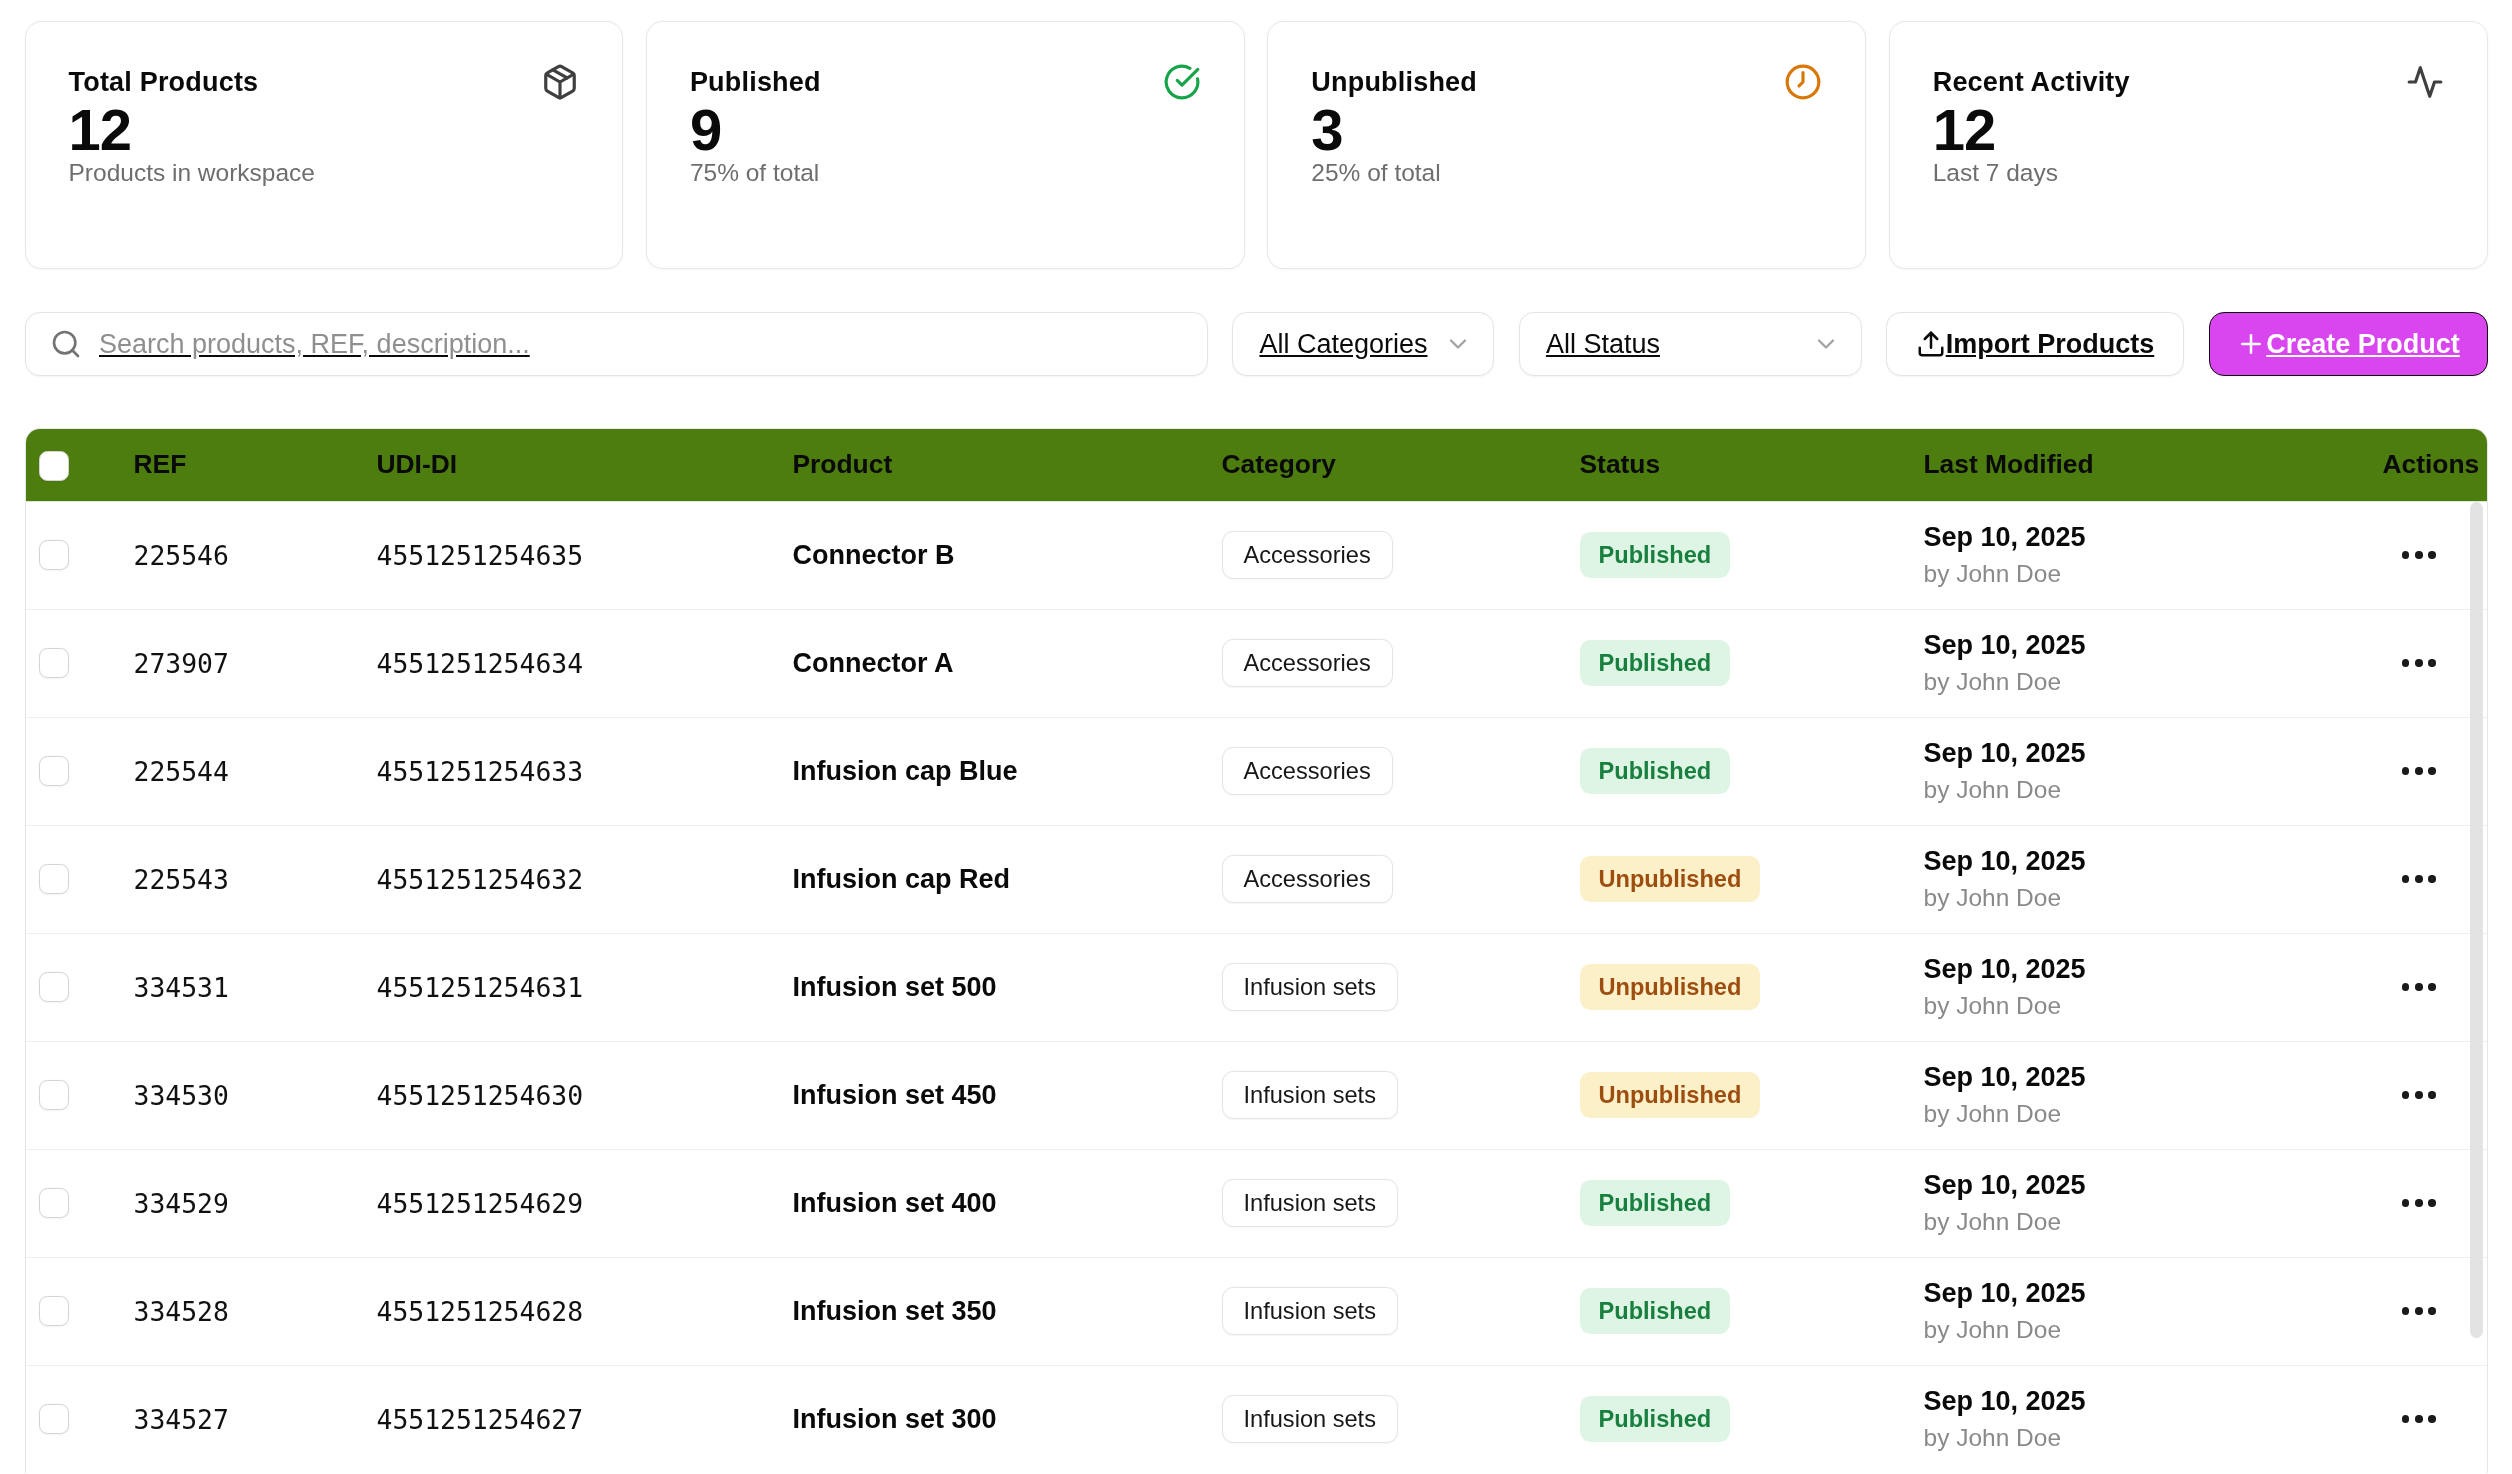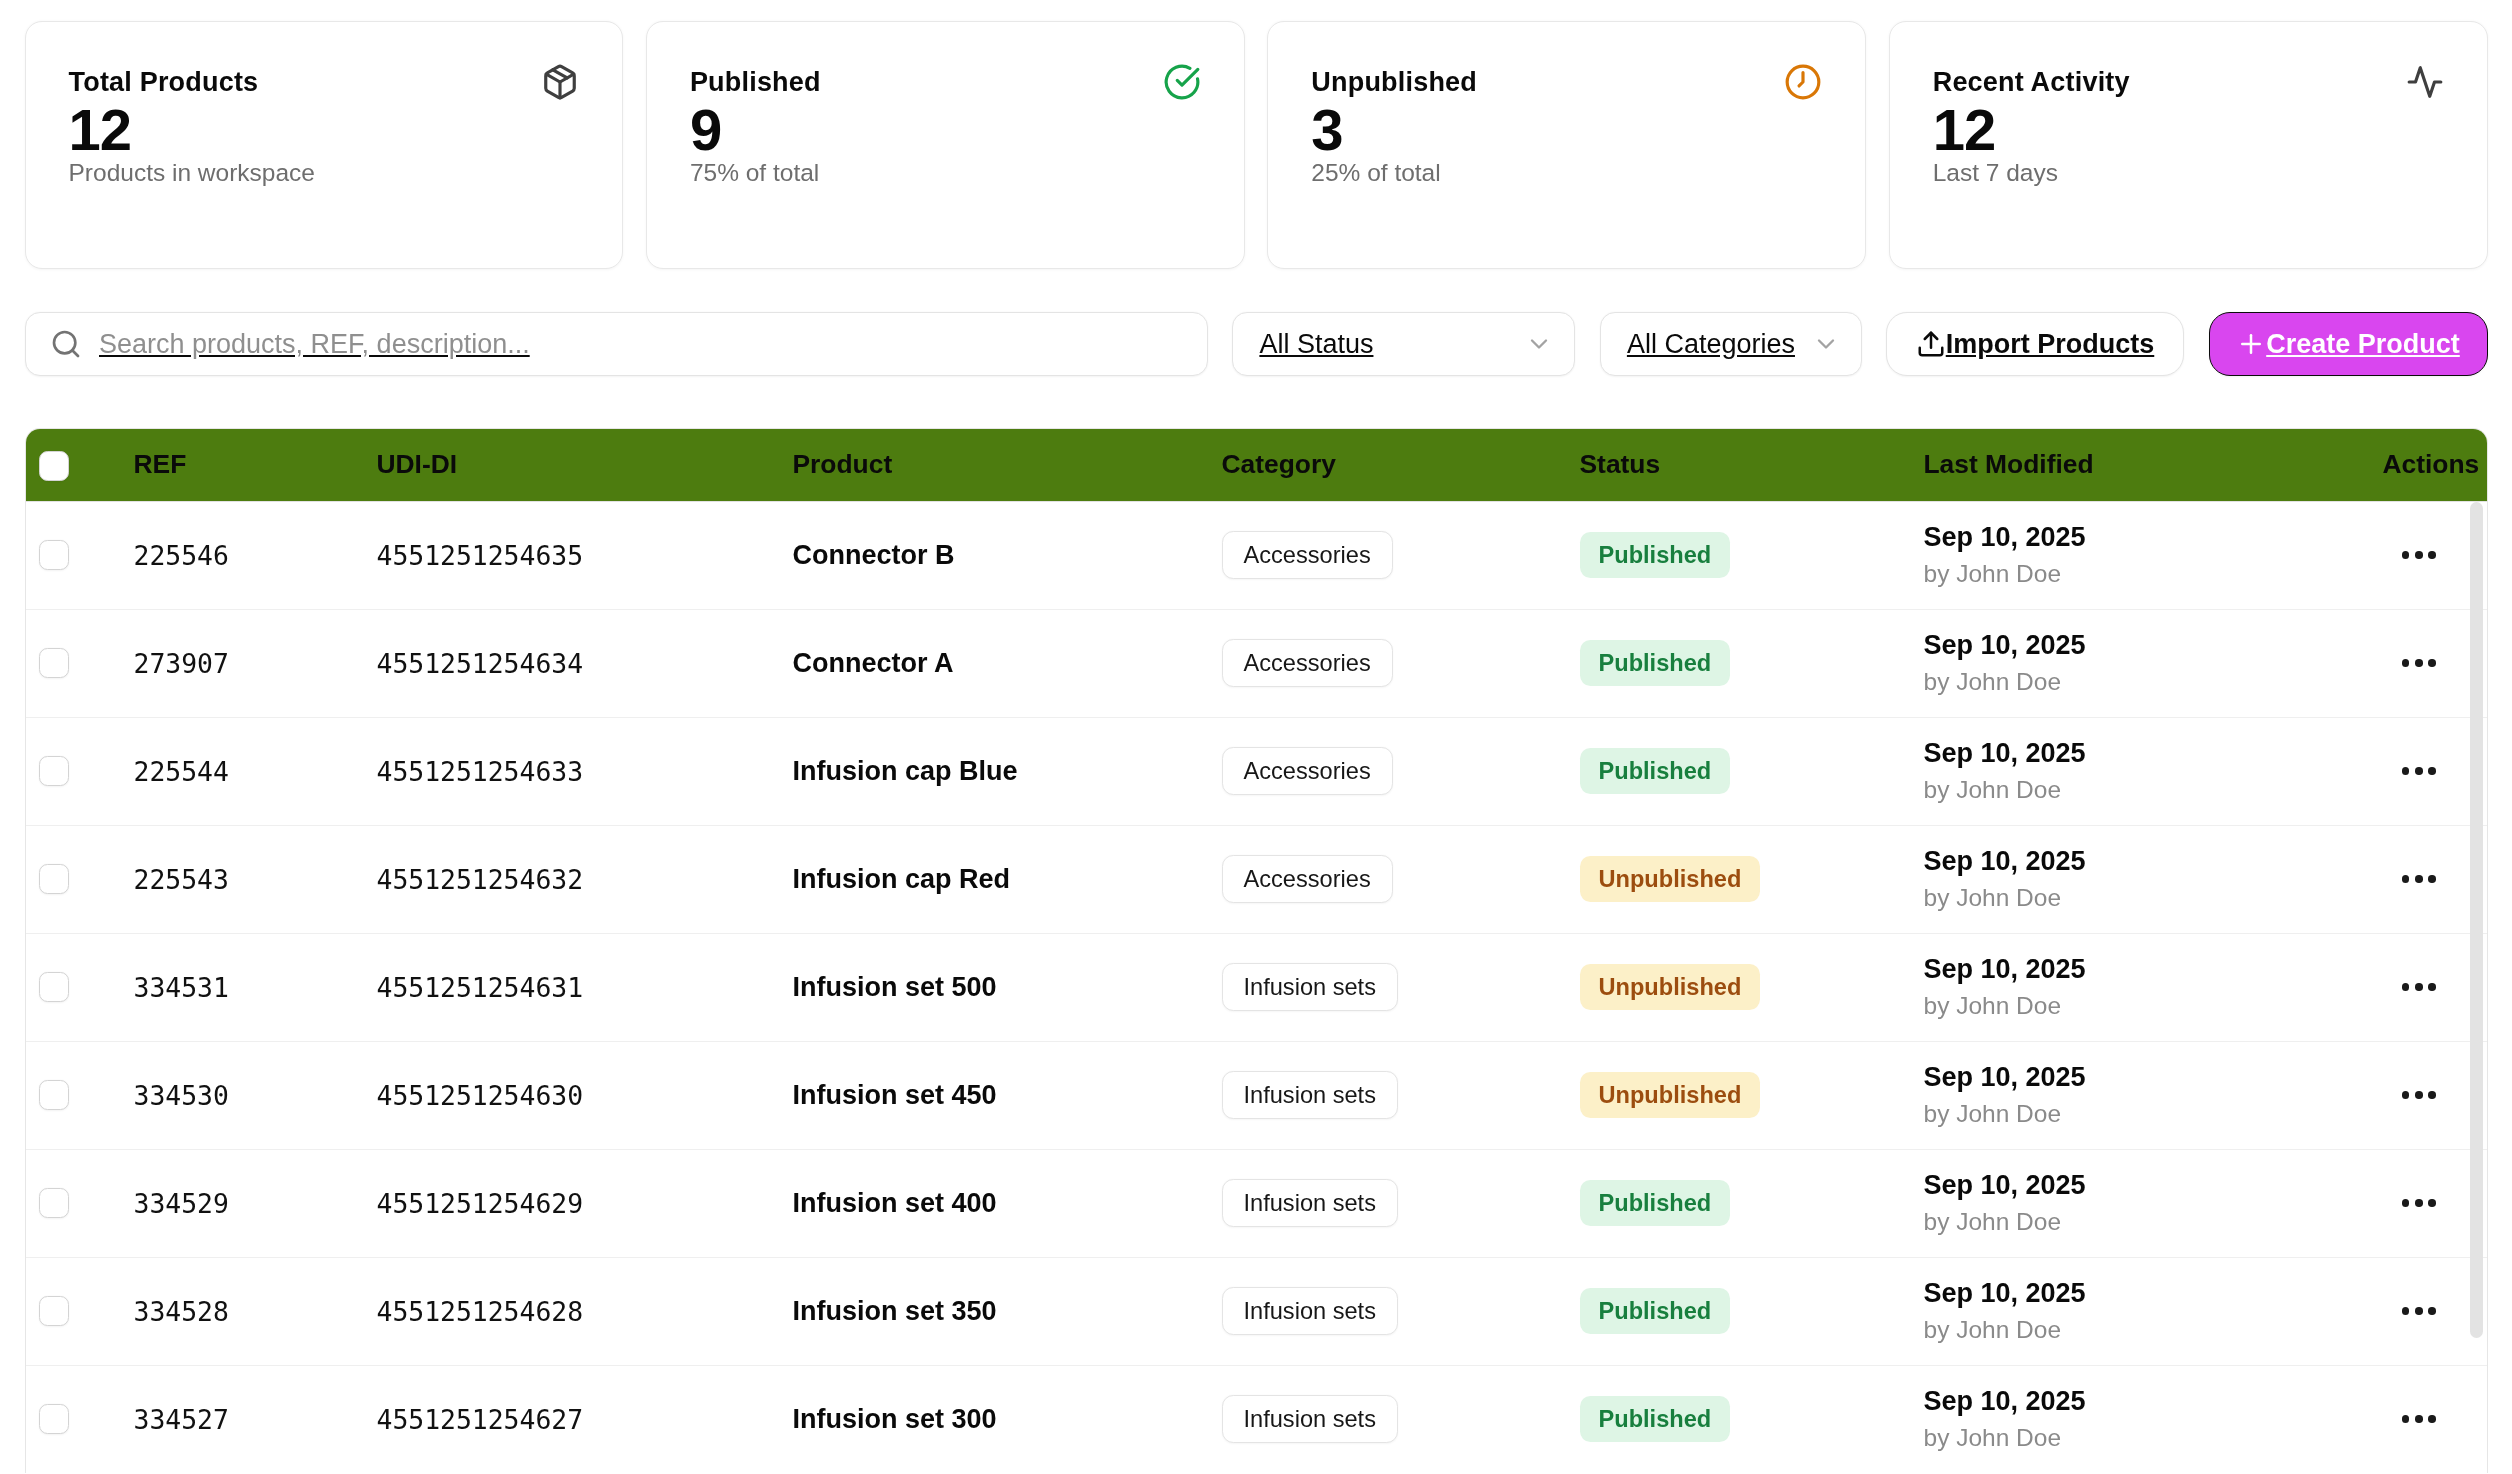--- a/index.html
+++ b/index.html
@@ -42,21 +42,21 @@
   .search svg { width:32px; height:32px; color:#737373; flex:none; }
   .search input {
     border:0; outline:0; background:transparent; flex:1;
     font:inherit; font-size:27px; color:#0a0a0a;
   }
   .search input::placeholder { color:#8f8f8f; }
   .select { justify-content:space-between; padding:0 21px 0 26.4px; cursor:pointer; }
   .select-categories { width:262px; }
   .select-status { width:343px; }
   .select svg { width:28px; height:28px; color:#a3a3a3; flex:none; }
-  .btn { cursor:pointer; justify-content:center; font-weight:700;border-radius:21px; }
+  .btn { cursor:pointer; justify-content:center; font-weight:700; }
   .btn svg { width:30px; height:30px; flex:none; }
   .btn-import { width:298px; }
   .btn-create { width:279px; background:#d946ef; border-color:#0c0c0c; color:#fff; }
 
   
   .table-wrap {
     margin-top:52px; position:relative;
     border:1.4px solid #e6e6e6; border-bottom:0;
     border-radius:15px 15px 0 0;
     overflow:hidden; height:1045px; background:#fff;
@@ -167,29 +167,29 @@
 
   <section class="toolbar">
     <div class="ctl search">
       <svg viewBox="0 0 24 24" fill="none" stroke="currentColor" stroke-width="2" stroke-linecap="round" stroke-linejoin="round">
           <circle cx="11" cy="11" r="8"></circle>
           <path d="m21 21-4.3-4.3"></path>
         </svg>
       <input type="text" value="" placeholder="Search products, REF, description..." style="">
     </div>
 
-    <div class="ctl select select-status">
-      <span>All Status</span>
+    <div class="ctl select select-categories">
+      <span>All Categories</span>
       <svg viewBox="0 0 24 24" fill="none" stroke="currentColor" stroke-width="2" stroke-linecap="round" stroke-linejoin="round">
           <path d="m6 9 6 6 6-6"></path>
         </svg>
     </div>
 
-    <div class="ctl select select-categories">
-      <span>All Categories</span>
+    <div class="ctl select select-status">
+      <span>All Status</span>
       <svg viewBox="0 0 24 24" fill="none" stroke="currentColor" stroke-width="2" stroke-linecap="round" stroke-linejoin="round">
           <path d="m6 9 6 6 6-6"></path>
         </svg>
     </div>
 
     <div class="ctl btn btn-import">
       <svg viewBox="0 0 24 24" fill="none" stroke="currentColor" stroke-width="2" stroke-linecap="round" stroke-linejoin="round">
           <path d="M21 15v4a2 2 0 0 1-2 2H5a2 2 0 0 1-2-2v-4"></path>
           <polyline points="17 8 12 3 7 8"></polyline>
           <line x1="12" x2="12" y1="3" y2="15"></line>

